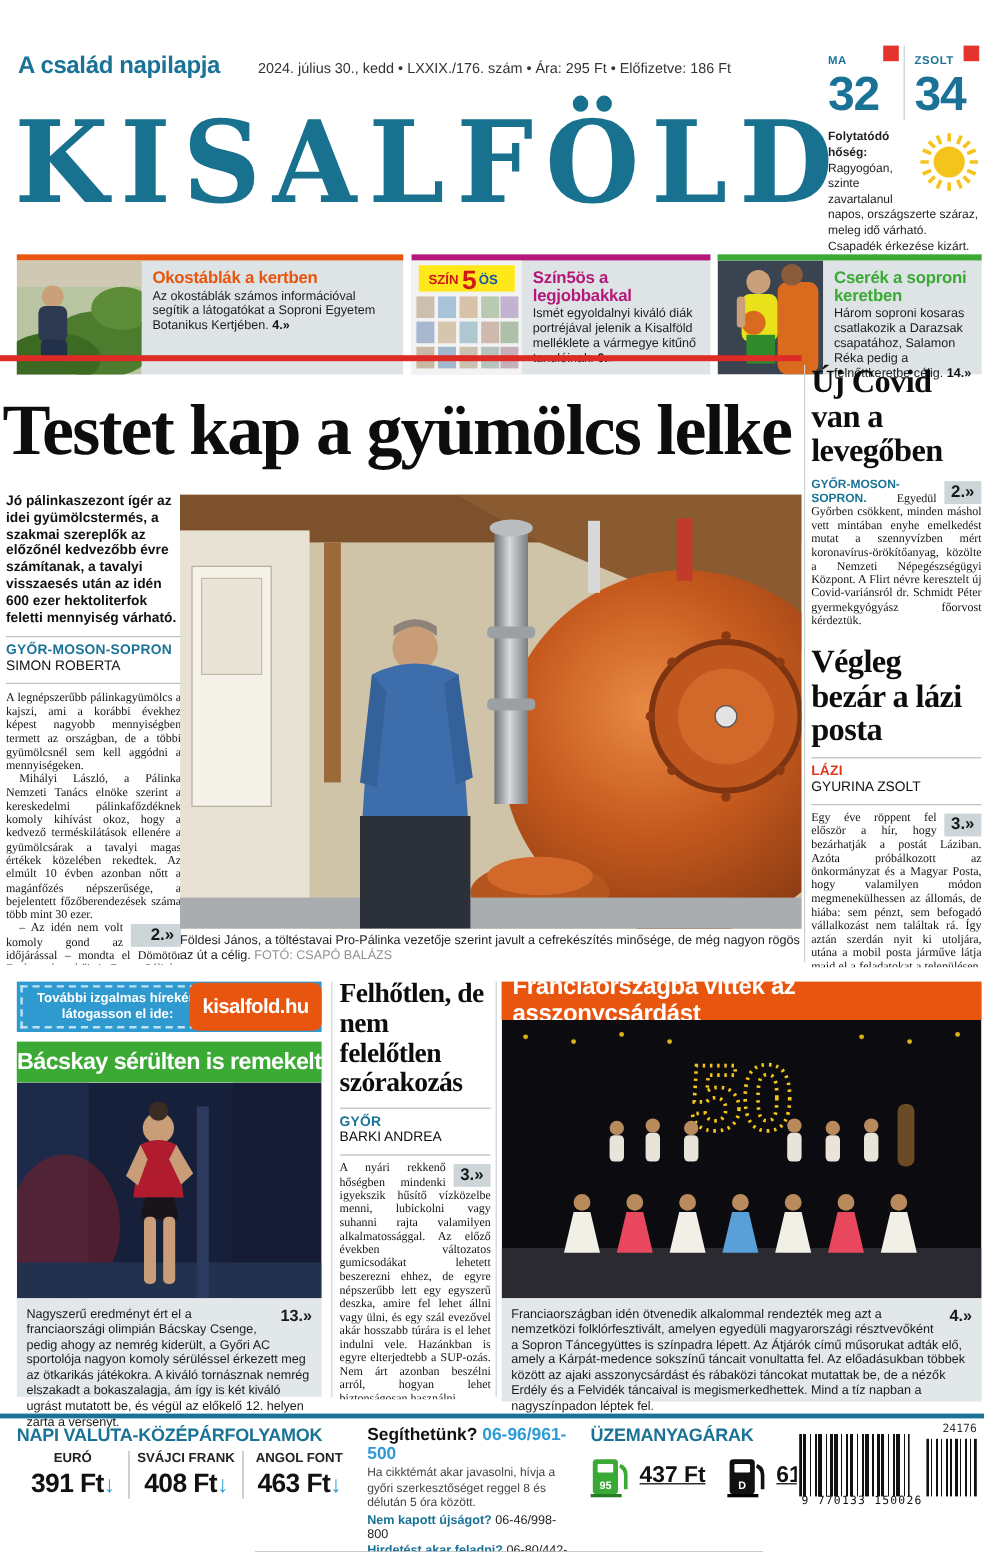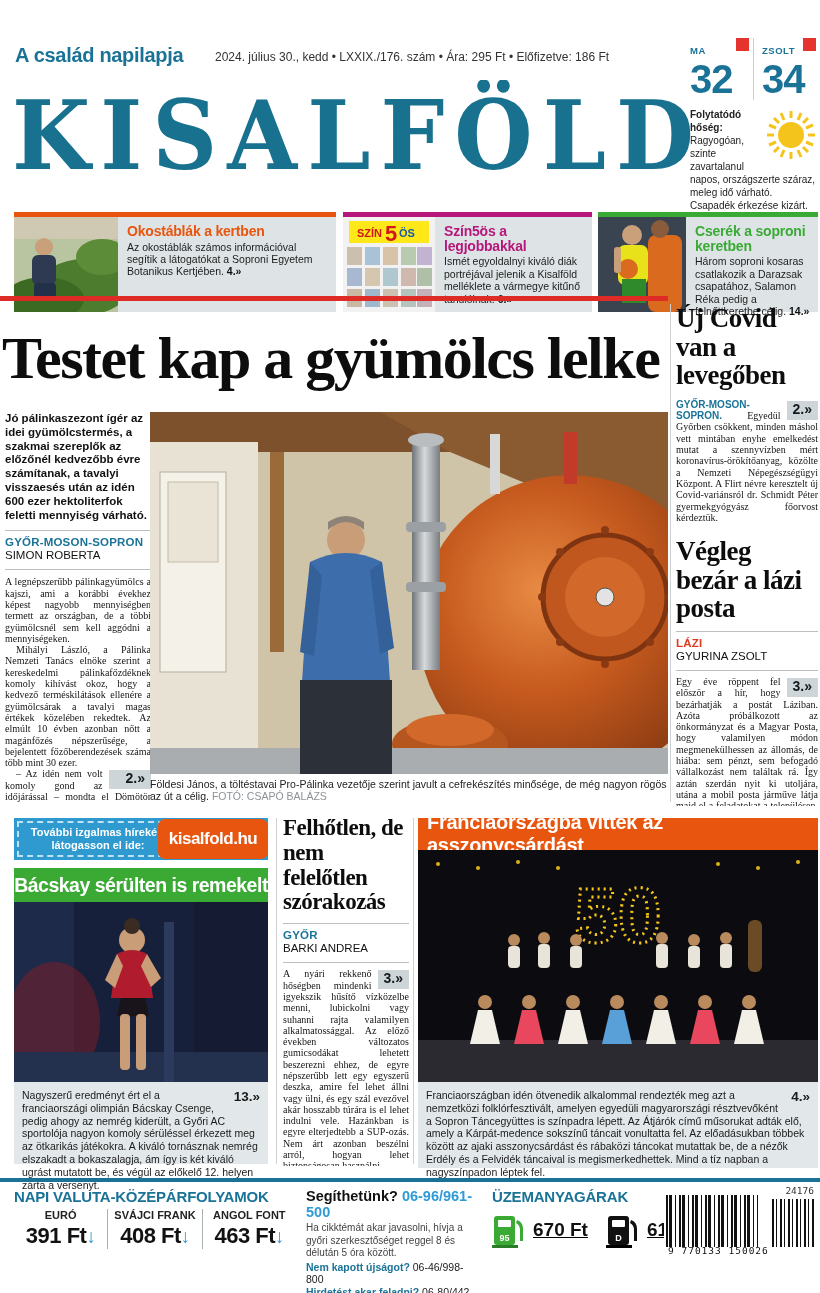--- a/index.html
+++ b/index.html
@@ -491,21 +491,21 @@
     <div class="f-title">ÜZEMANYAGÁRAK</div>
     <div style="display:flex; gap:18px;text-decoration:underline;">
       <div class="fuel-row">
         <svg width="34" height="36" viewBox="0 0 34 36">
           <rect x="2" y="4" width="21" height="29" rx="3" fill="#3aaa35"></rect>
           <rect x="6" y="8" width="13" height="7" rx="1" fill="#fff"></rect>
           <text x="12.5" y="29" text-anchor="middle" font-size="9" font-weight="bold" fill="#fff" font-family="Liberation Sans,sans-serif">95</text>
           <path d="M25 8 q6 2 6 9 l0 12 -3 0 0 -11 q0 -5 -4 -7 z" fill="#3aaa35"></path>
           <rect x="0" y="33" width="26" height="3" fill="#2a7d27"></rect>
         </svg>
-        <span class="fuel-val">670 Ft</span>
+        <span class="fuel-val">437 Ft</span>
       </div>
       <div class="fuel-row">
         <svg width="34" height="36" viewBox="0 0 34 36">
           <rect x="2" y="4" width="21" height="29" rx="3" fill="#111"></rect>
           <rect x="6" y="8" width="13" height="7" rx="1" fill="#fff"></rect>
           <text x="12.5" y="29" text-anchor="middle" font-size="9" font-weight="bold" fill="#fff" font-family="Liberation Sans,sans-serif">D</text>
           <path d="M25 8 q6 2 6 9 l0 12 -3 0 0 -11 q0 -5 -4 -7 z" fill="#111"></path>
           <rect x="0" y="33" width="26" height="3" fill="#000"></rect>
         </svg>
         <span class="fuel-val">611 Ft</span>

